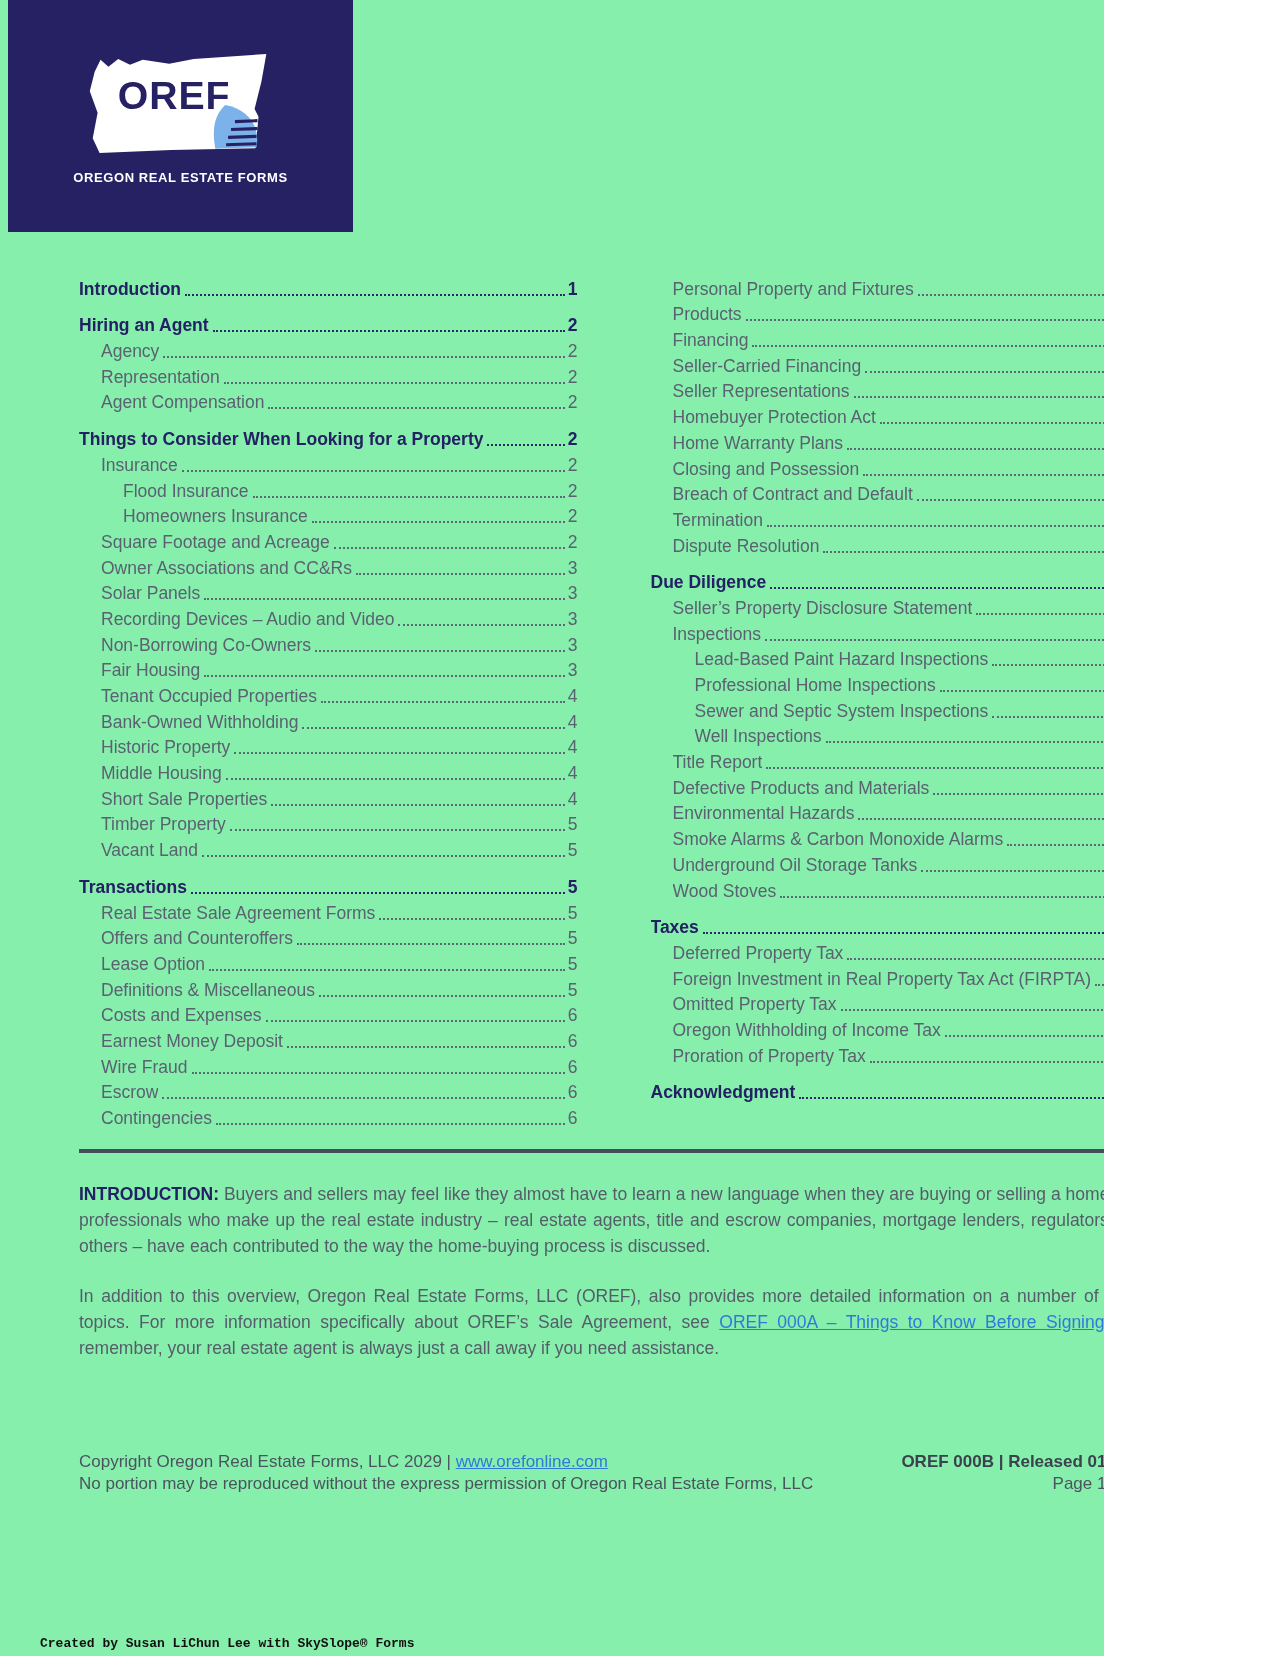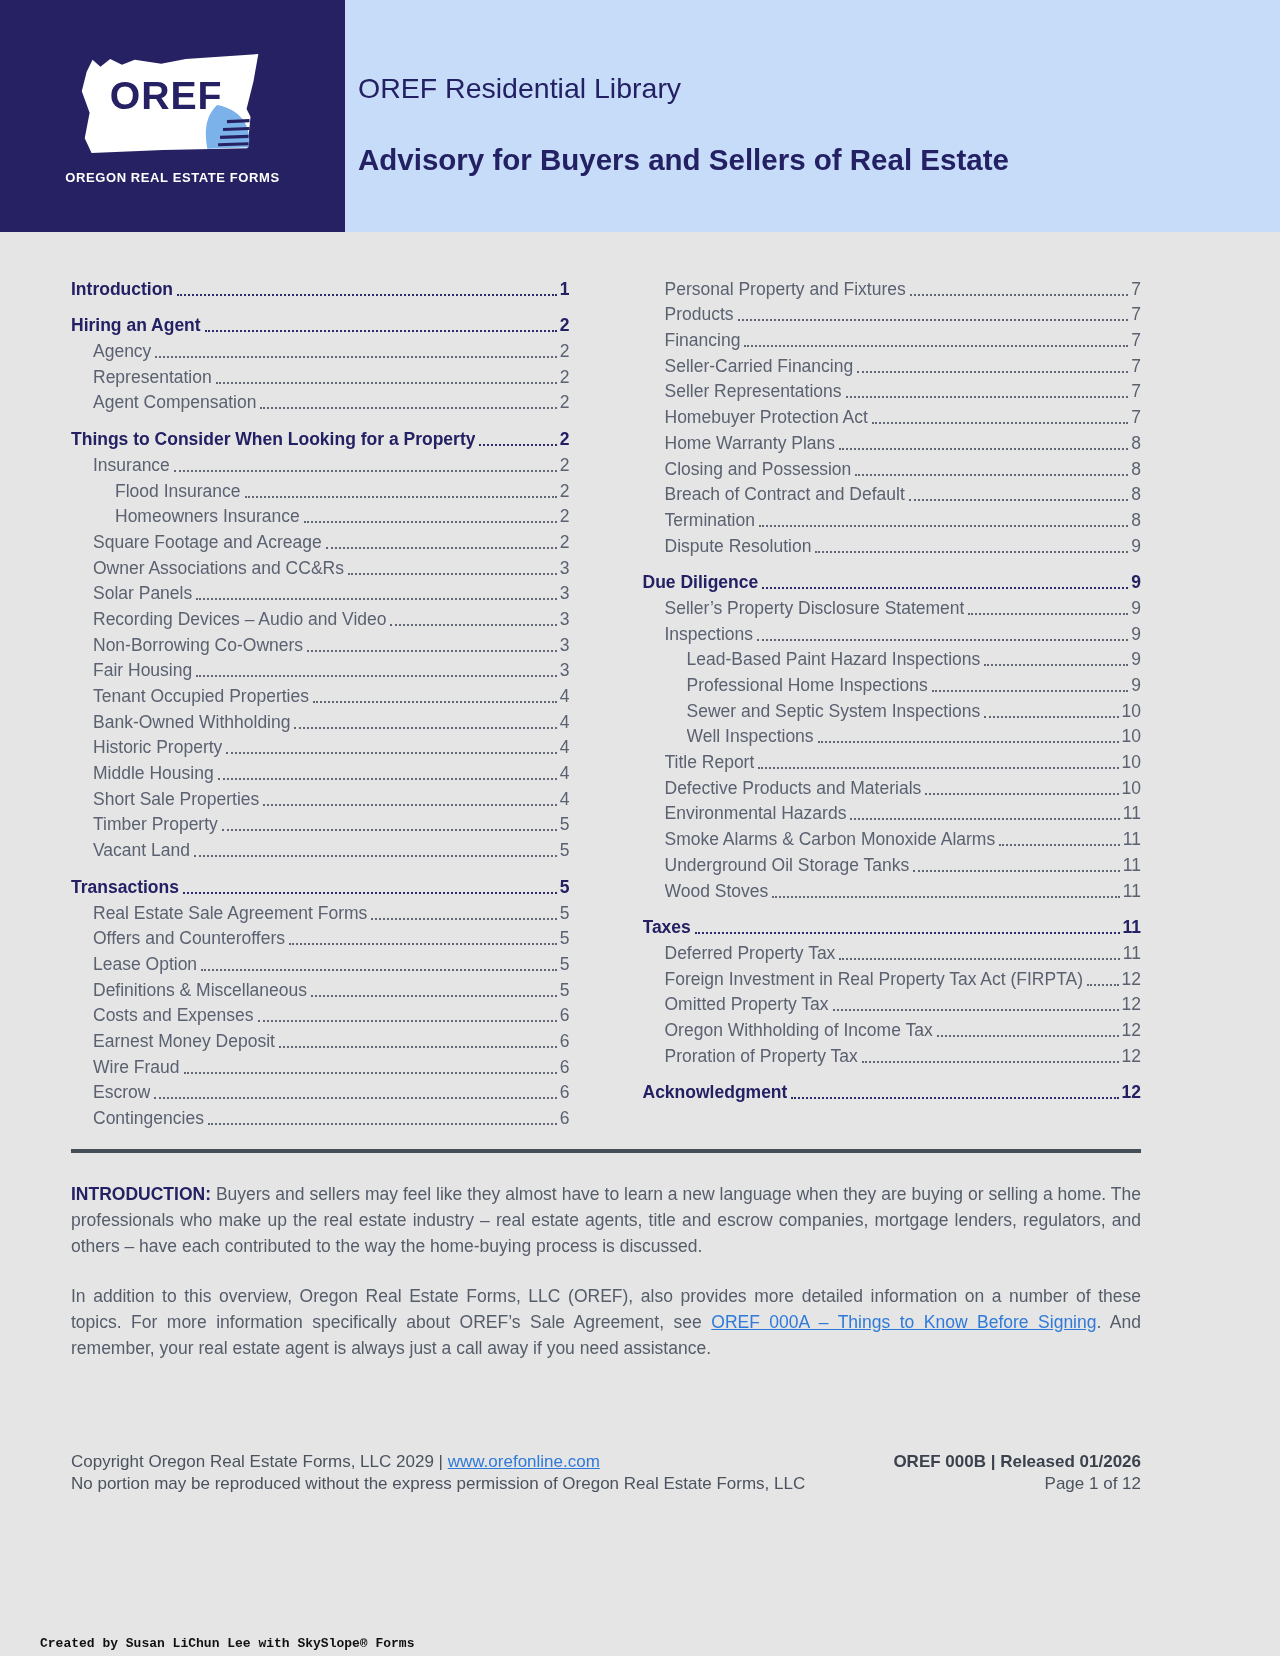--- a/index.html
+++ b/index.html
@@ -4,24 +4,25 @@
 <style>
   * { box-sizing: border-box; }
   html, body { margin: 0; padding: 0; }
   body {
     width: 1280px;
     background: #ffffff;
     font-family: "Liberation Sans", sans-serif;
   }
   .page {
     position: relative;
-    width: 1280px;
+    width: 1104px;
     height: 1656px;
-    background: #e5e5e5;
+    background: #86efac;
     overflow: hidden;
+    padding-left: 8px;
   }
 
   
   .masthead { display: flex; height: 232px; }
   .logo-block {
     width: 345px;
     background: #252163;
     display: flex;
     flex-direction: column;
     align-items: center;
@@ -148,24 +149,20 @@
         <path d="M150,58 C172,62 186,78 182,101 L140,102.6 C136,80 140,68 150,58 Z" fill="#7cb2ea"></path>
         <line x1="160" y1="75" x2="183" y2="74" stroke="#252163" stroke-width="3.2"></line>
         <line x1="156" y1="83" x2="183" y2="82" stroke="#252163" stroke-width="3.2"></line>
         <line x1="153" y1="91" x2="182" y2="90" stroke="#252163" stroke-width="3.2"></line>
         <line x1="151" y1="98.5" x2="182" y2="97.5" stroke="#252163" stroke-width="3.2"></line>
 
         <text x="98" y="62" text-anchor="middle" font-family="Liberation Sans, sans-serif" font-weight="bold" font-size="40" letter-spacing="1" fill="#252163">OREF</text>
       </svg>
       <div class="logo-caption">OREGON REAL ESTATE FORMS</div>
     </div>
-    <div class="title-block">
-      <div class="lib-title">OREF Residential Library</div>
-      <div class="doc-title">Advisory for Buyers and Sellers of Real Estate</div>
-    </div>
   </header>
 
   <div class="content">
 
 
     <div class="toc-wrap">
       <div class="toc-col" id="toc-left">
           <div class="toc-row level-0 section">
             <span class="toc-label">Introduction</span>
             <span class="toc-dots"></span>

